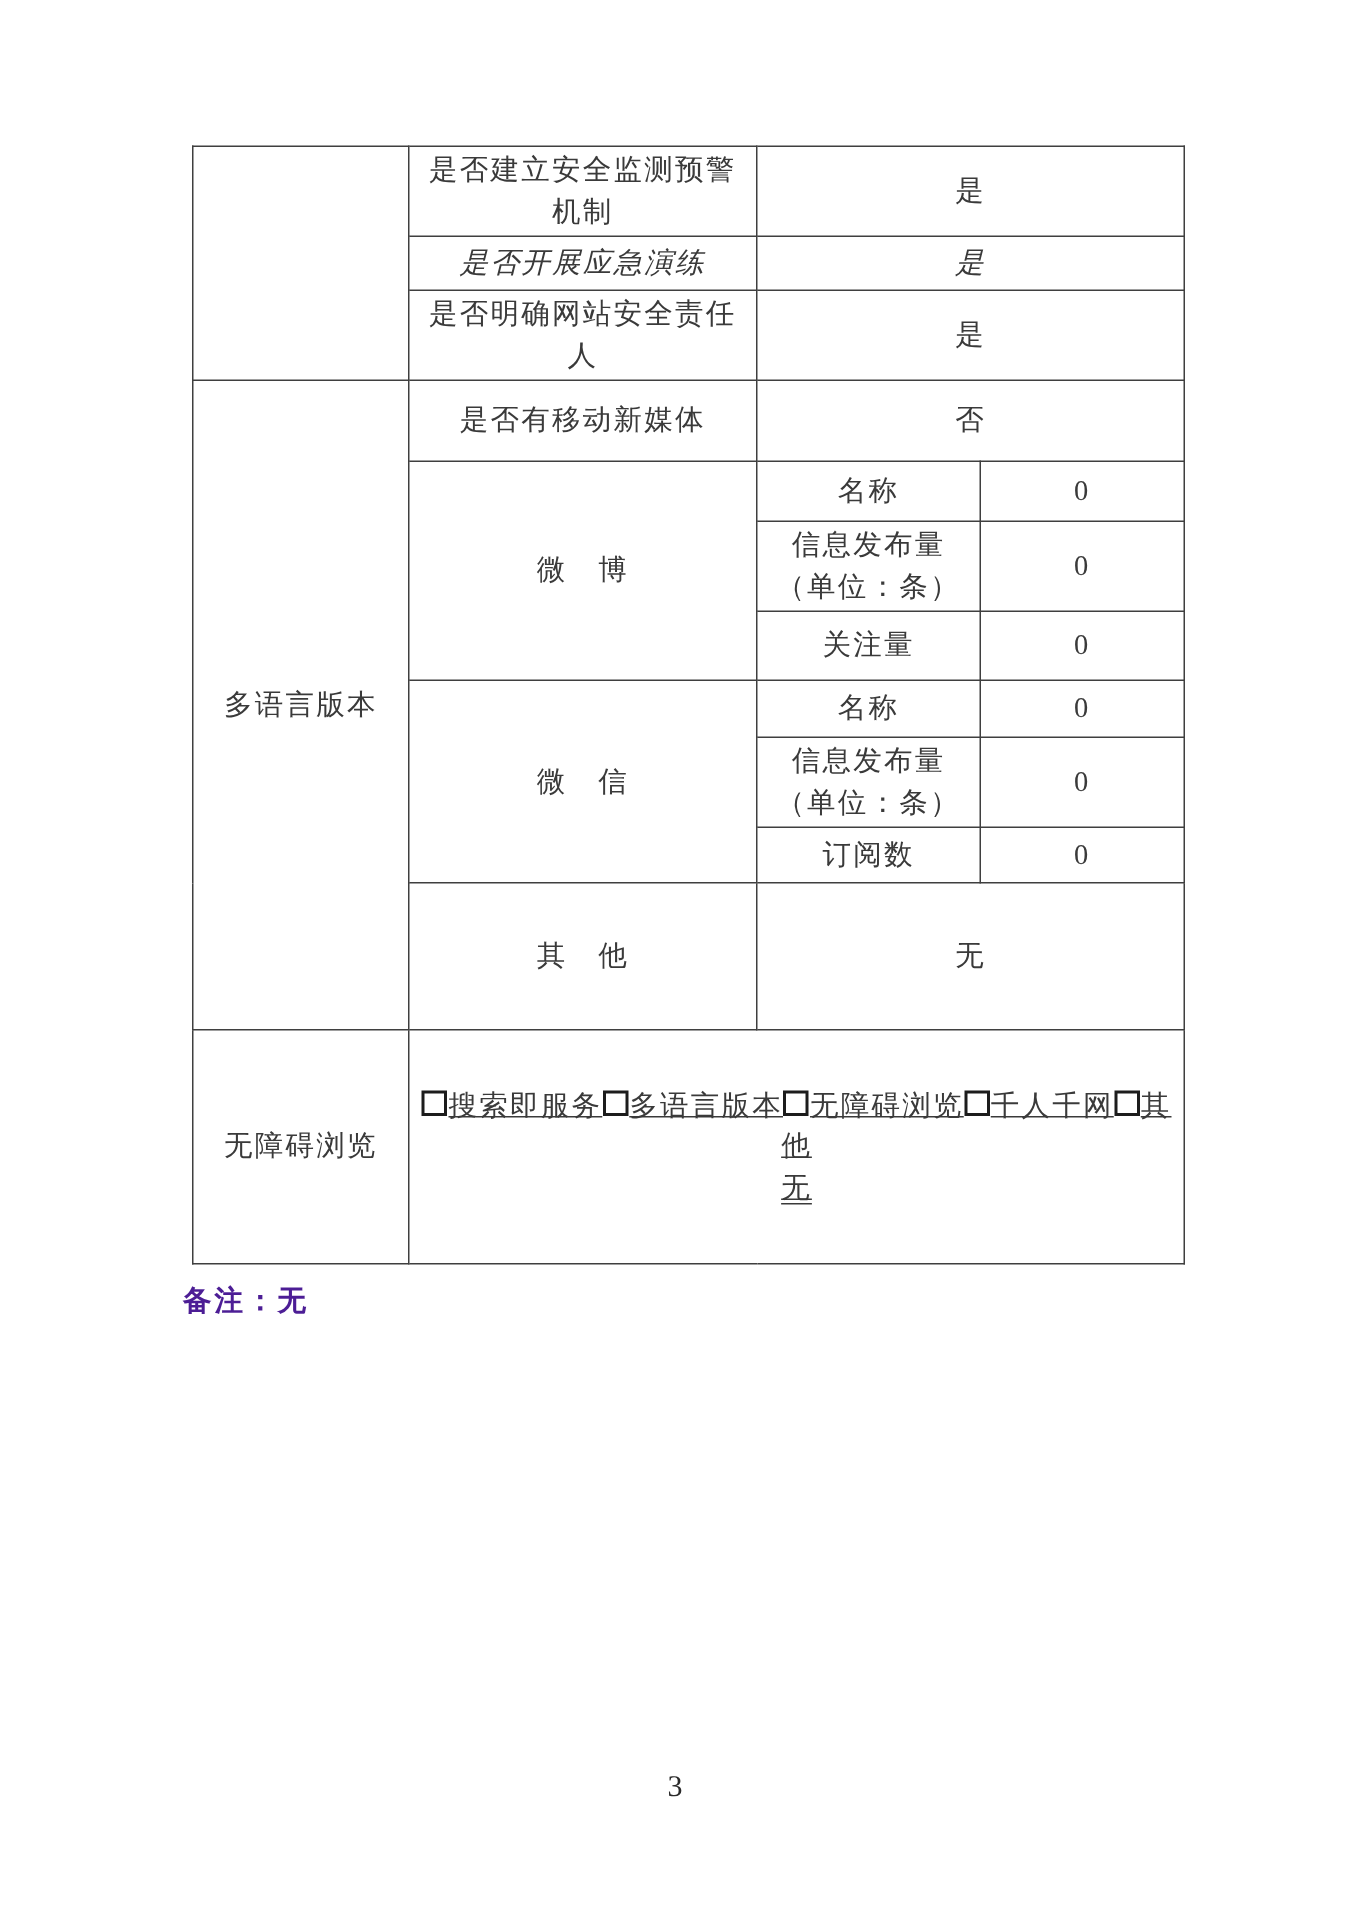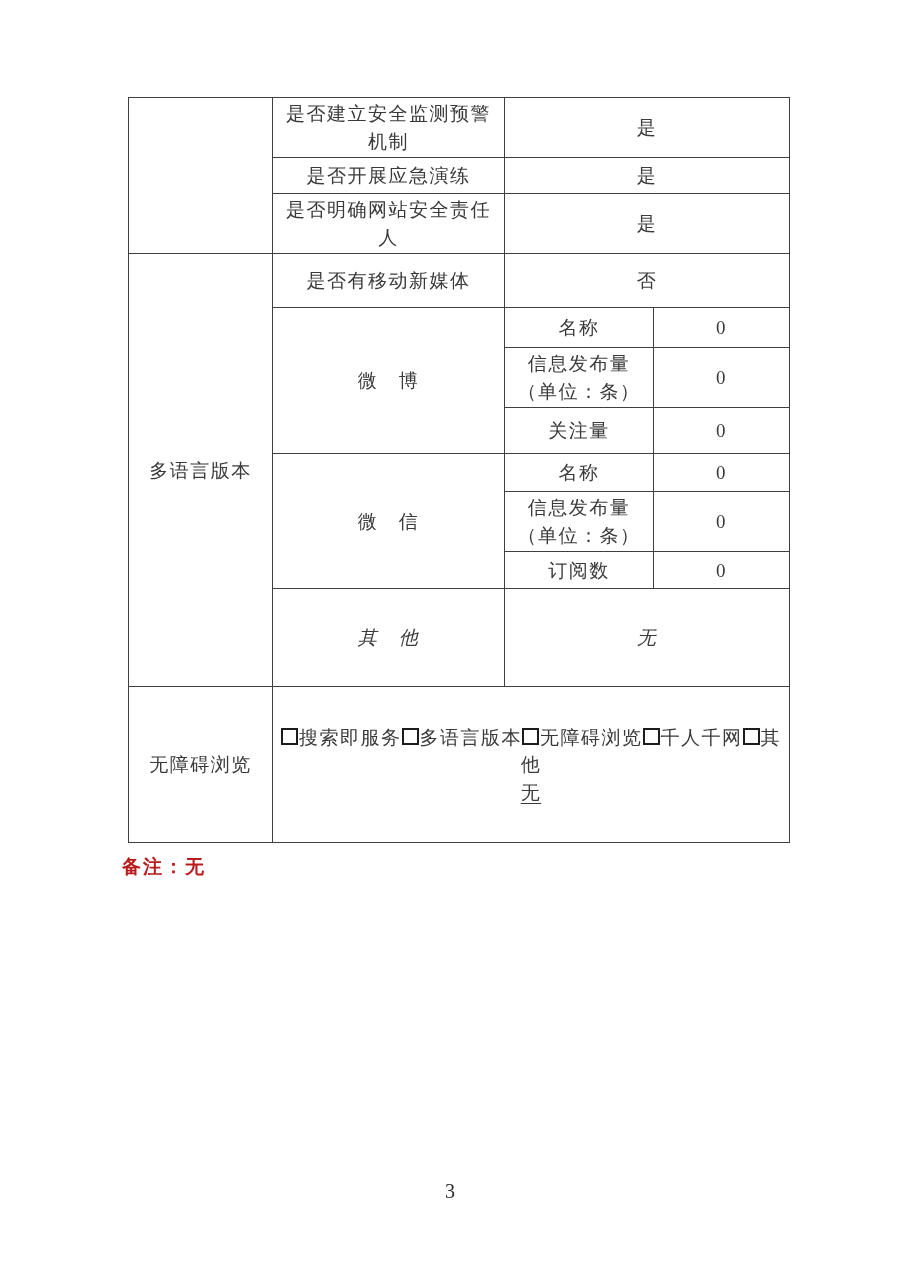--- a/index.html
+++ b/index.html
@@ -31,20 +31,21 @@
     letter-spacing: 1.5px;
     line-height: 1.45;
     padding: 2px 4px;
     word-break: break-all;
   }
   td.prewrap { white-space: pre-line; }
   td.innovation-cell {
     text-align: left;
     padding-left: 34px;
     padding-right: 4px;
+    text-decoration: underline;
   }
   .cb {
     display: inline-block;
     width: 13px;
     height: 13px;
     border: 2.5px solid #1c1c1c;
     vertical-align: -1px;
     margin-right: 1px;
     background: #ffffff;
   }
@@ -52,21 +53,21 @@
     text-decoration: underline;
     text-underline-offset: 4px;
   }
   .note-line {
     position: absolute;
     left: 122px;
     top: 854px;
     font-size: 19px;
     font-weight: bold;
     letter-spacing: 2px;
-    color: #b91c1c;
+    color: #4c1d95;
   }
   .page-number {
     position: absolute;
     left: 0;
     top: 1180px;
     width: 100%;
     text-align: center;
     font-size: 20px;
     color: #2a2a2a;
   }
@@ -82,21 +83,21 @@
     <col style="width:136px">
   </colgroup>
   <tbody>
 
     <tr style="height:55px;">
       <td rowspan="3"></td>
       <td class="prewrap">是否建立安全监测预警
 机制</td>
       <td colspan="2">是</td>
     </tr>
-    <tr style="height:36px;">
+    <tr style="height:36px;font-style:italic;">
       <td>是否开展应急演练</td>
       <td colspan="2">是</td>
     </tr>
     <tr style="height:34px;">
       <td>是否明确网站安全责任人</td>
       <td colspan="2">是</td>
     </tr>
 
     <tr style="height:54px;">
       <td rowspan="8">多语言版本</td>
@@ -124,21 +125,21 @@
     </tr>
     <tr style="height:57px;">
       <td class="prewrap">信息发布量
 （单位：条）</td>
       <td>0</td>
     </tr>
     <tr style="height:37px;">
       <td>订阅数</td>
       <td>0</td>
     </tr>
-    <tr style="height:98px;font-style:italic;">
+    <tr style="height:98px;">
       <td>其　他</td>
       <td colspan="2">无</td>
     </tr>
 
     <tr style="height:156px;">
       <td>无障碍浏览</td>
       <td colspan="3" class="innovation-cell">
         <div><span class="cb"></span><span>搜索即服务</span><span class="cb"></span><span>多语言版本</span><span class="cb"></span><span>无障碍浏览</span><span class="cb"></span><span>千人千网</span><span class="cb"></span><span>其他</span></div>
         <div><span class="cb-other-value">无</span></div>
       </td>

